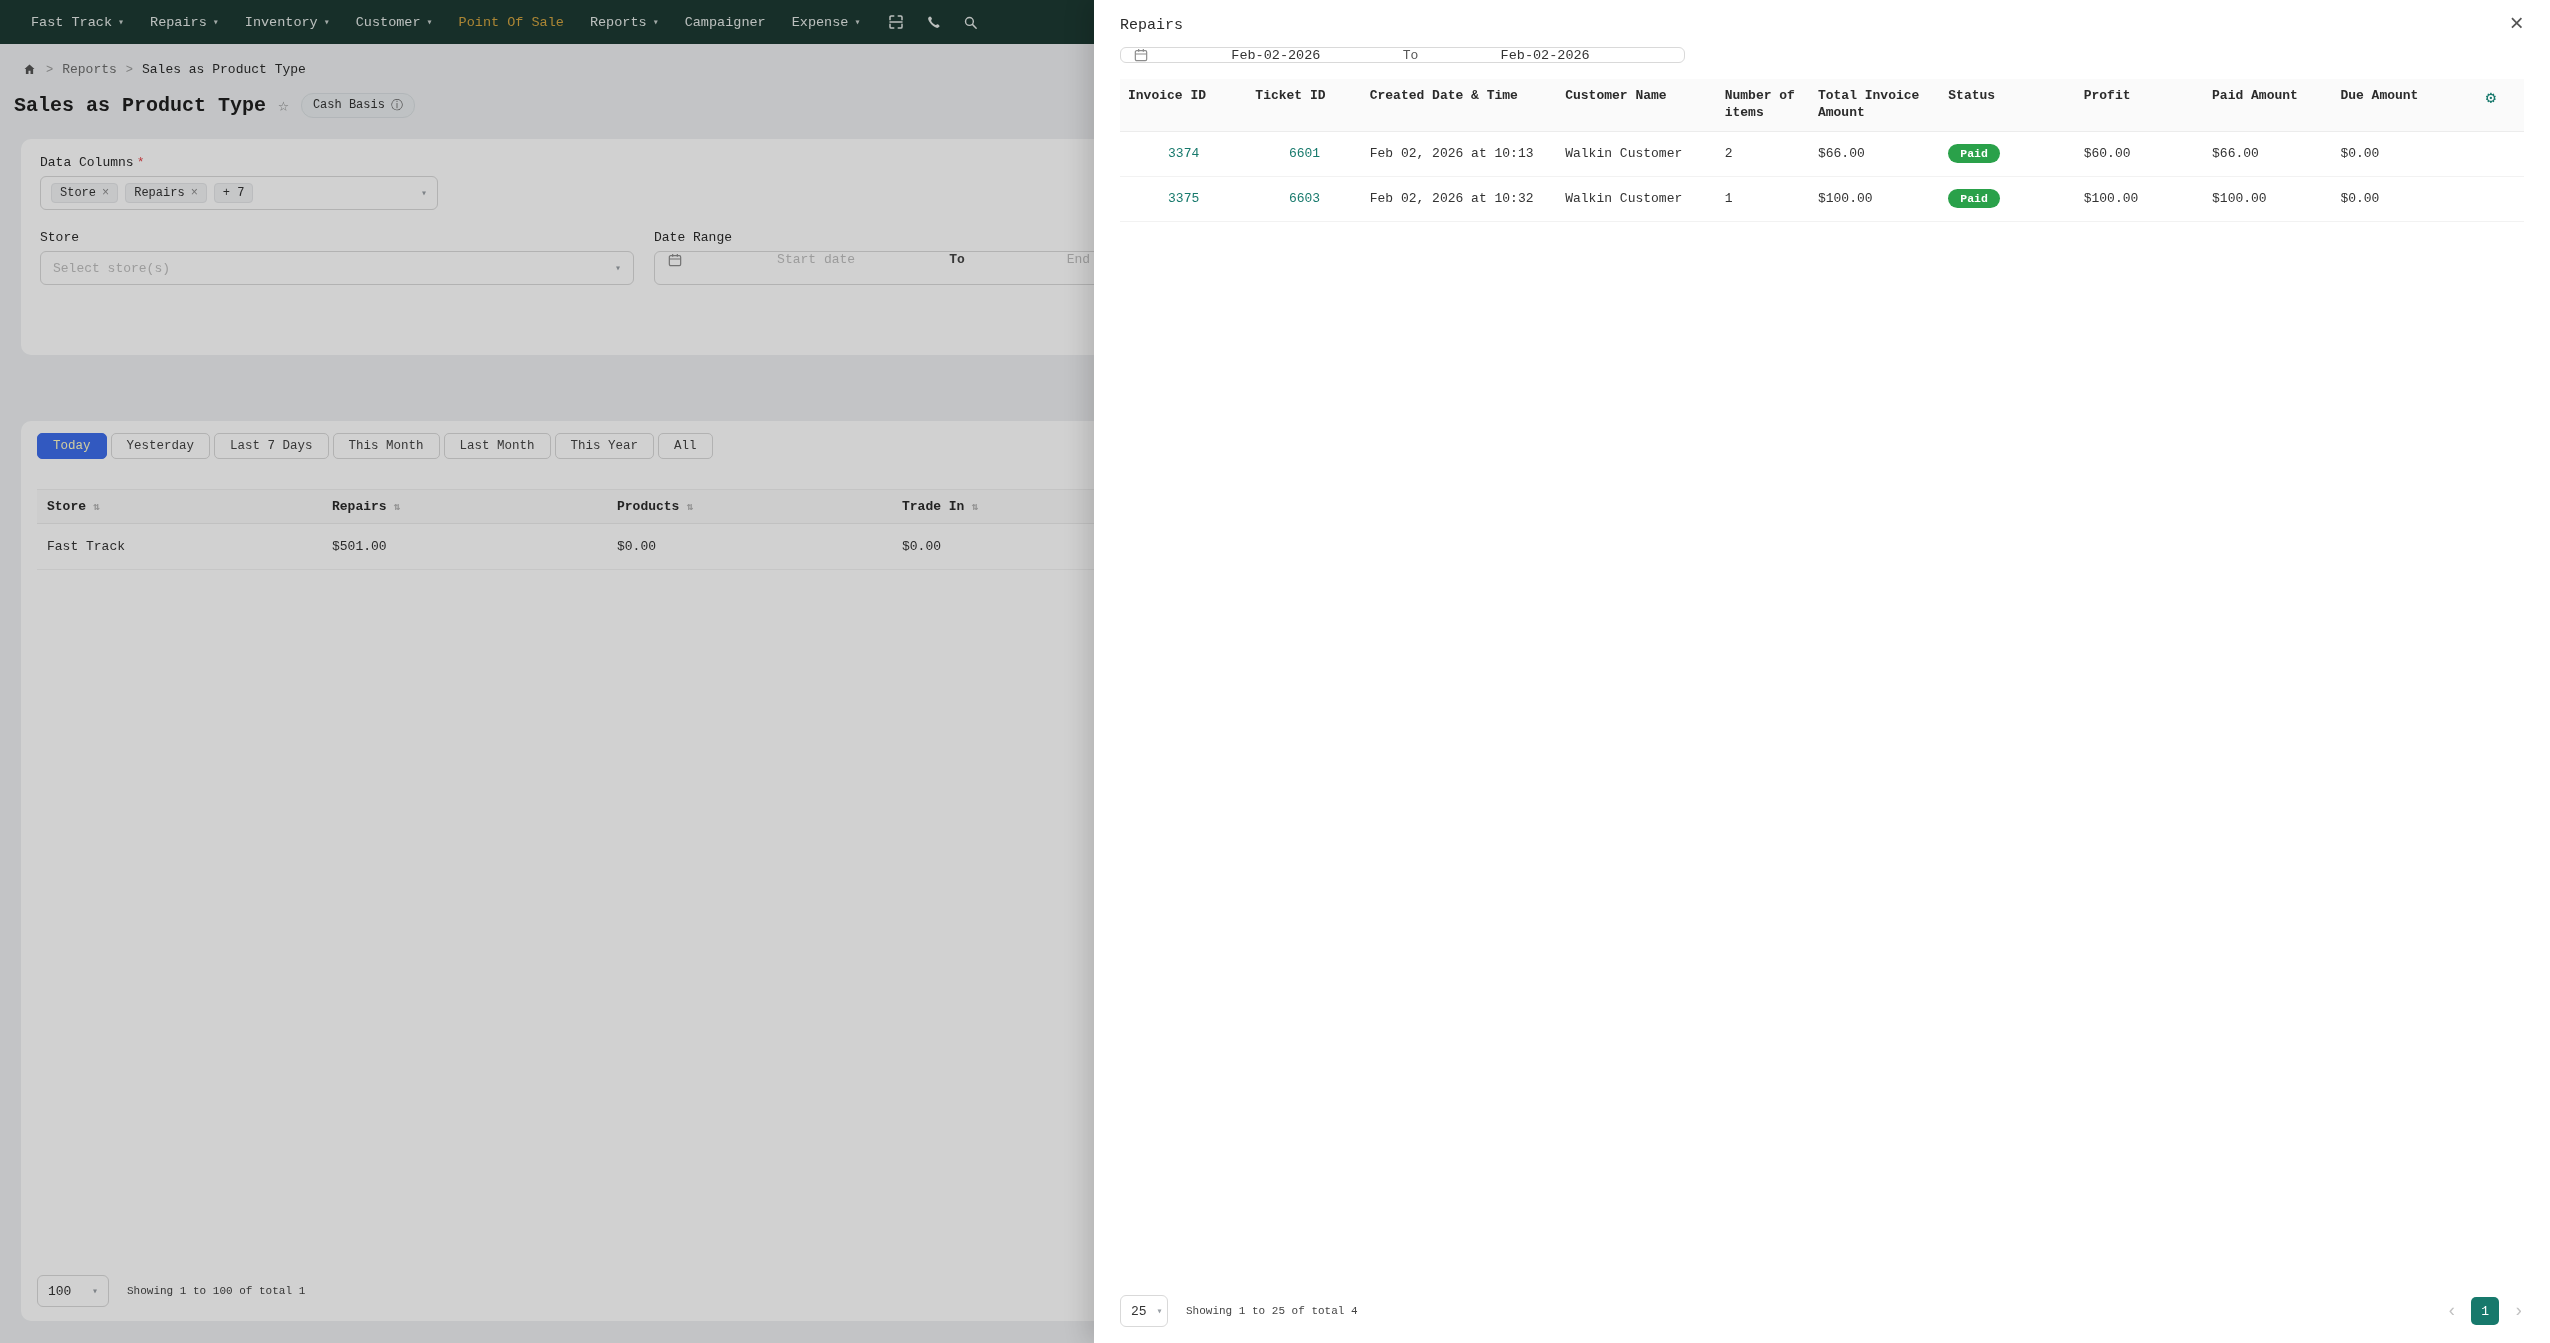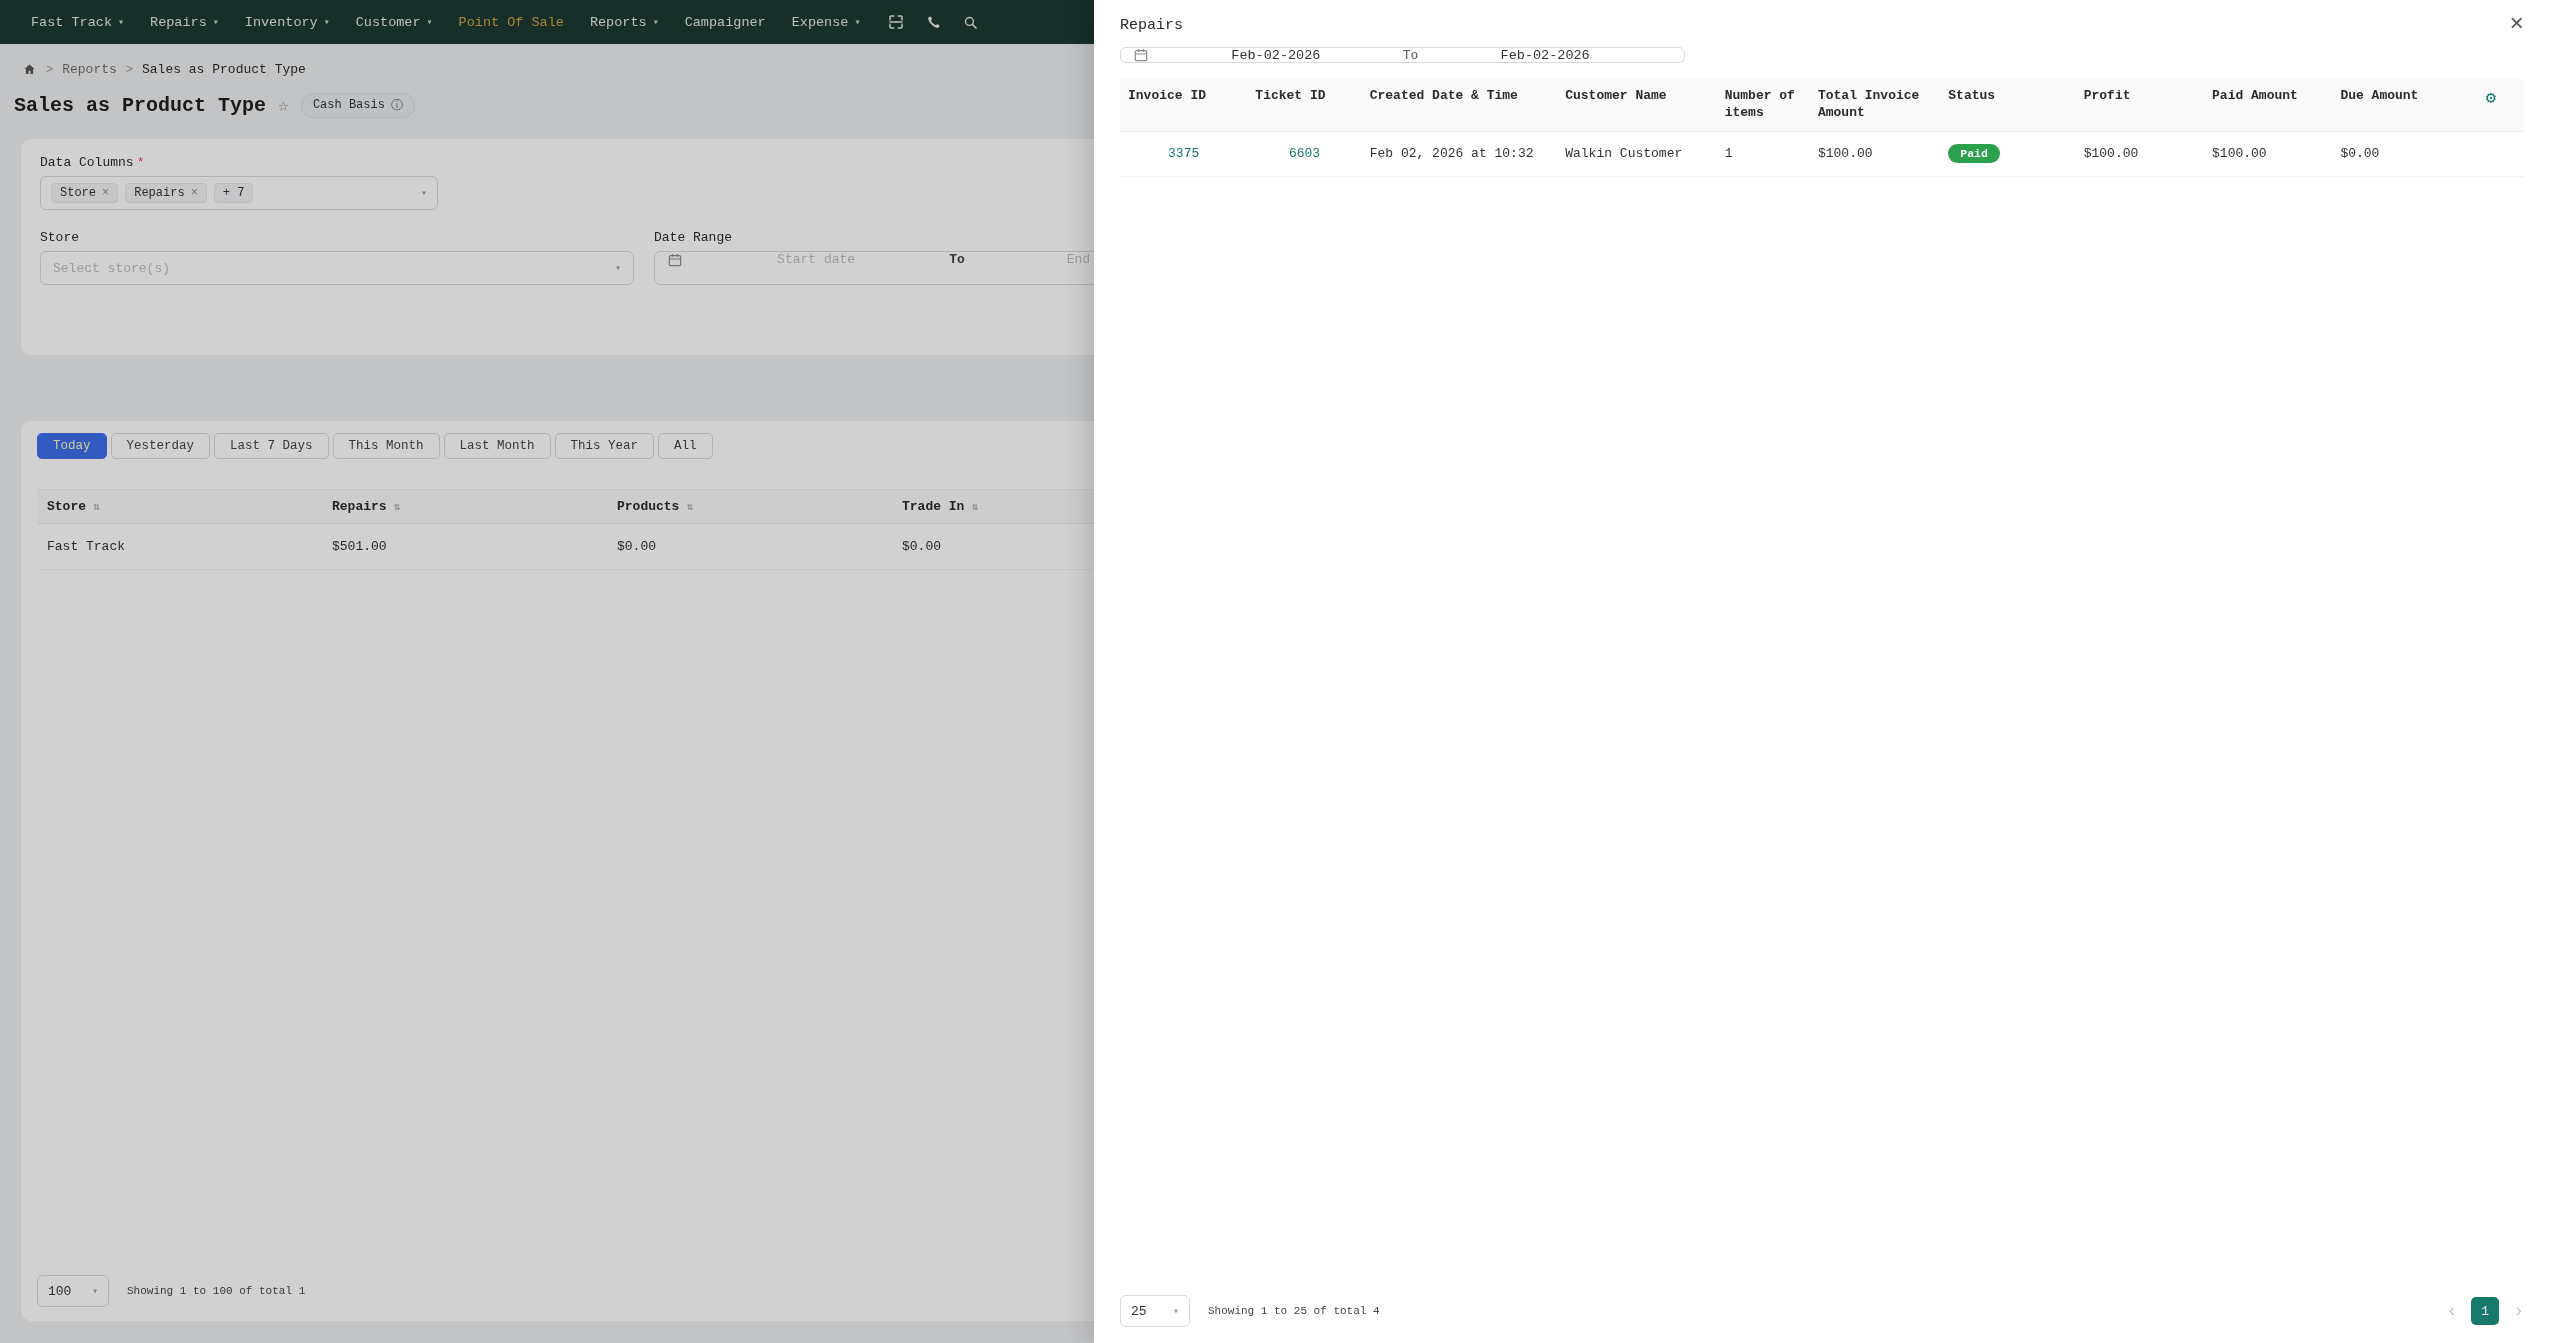--- a/index.html
+++ b/index.html
@@ -53,21 +53,21 @@
 
   table.left-table { margin-top: 30px; width: 100%; border-collapse: collapse; table-layout: fixed; }
   .left-table th { width: 285px; text-align: left; font-size: 13px; font-weight: 600; color: #2b2b2b; background: #fafafa; padding: 9px 10px; border-top: 1px solid #f0f0f0; border-bottom: 1px solid #ececec; cursor: pointer; }
   .left-table th.filler { width: auto; cursor: default; }
   .left-table .sort { color: #b3b3b3; font-size: 11px; margin-left: 7px; }
   .left-table td { font-size: 13px; color: #333; padding: 0 10px; height: 46px; border-bottom: 1px solid #f2f2f2; }
 
   .card-footer { margin-top: auto; display: flex; align-items: center; gap: 18px; }
   .pagesize-select { height: 32px; border: 1px solid #d9d9d9; border-radius: 6px; background: #fff; display: flex; align-items: center; justify-content: space-between; padding: 0 10px; font-size: 13px; color: #333; cursor: pointer; }
   .pagesize-select.w100 { width: 72px; }
-  .pagesize-select.w25 { width: 70px; gap: 10px; }
+  .pagesize-select.w25 { width: 48px; gap: 10px; }
   .showing-text { font-size: 11px; color: #444; }
 
   
   .overlay { position: absolute; inset: 0; background: rgba(0,0,0,0.18); z-index: 40; }
   .drawer { position: absolute; top: 0; right: 0; width: 1456px; height: 100%; background: #fff; z-index: 50; box-shadow: -8px 0 22px rgba(0,0,0,0.14); }
 
   .drawer-header { display: flex; align-items: center; padding: 13px 26px 6px; }
   .drawer-title { font-size: 15px; font-weight: 500; color: #2b2b2b; }
   .close-btn { margin-left: auto; font-size: 24px; line-height: 1; color: #555; cursor: pointer; }
 
@@ -343,20 +343,33 @@
             <th>Paid Amount</th>
             <th>Due Amount</th>
             <th class="gear-th">
               <span class="gear-icon">⚙</span>
             </th>
           </tr>
         </thead>
         <tbody>
 
 
+            <tr>
+              <td class="c-center"><a class="link">3374</a></td>
+              <td class="c-center"><a class="link">6601</a></td>
+              <td>Feb 02, 2026 at 10:13</td>
+              <td>Walkin Customer</td>
+              <td>2</td>
+              <td>$66.00</td>
+              <td><span class="badge-paid">Paid</span></td>
+              <td>$60.00</td>
+              <td>$66.00</td>
+              <td>$0.00</td>
+              <td></td>
+            </tr>
 
             <tr>
               <td class="c-center"><a class="link">3375</a></td>
               <td class="c-center"><a class="link">6603</a></td>
               <td>Feb 02, 2026 at 10:32</td>
               <td>Walkin Customer</td>
               <td>1</td>
               <td>$100.00</td>
               <td><span class="badge-paid">Paid</span></td>
               <td>$100.00</td>

